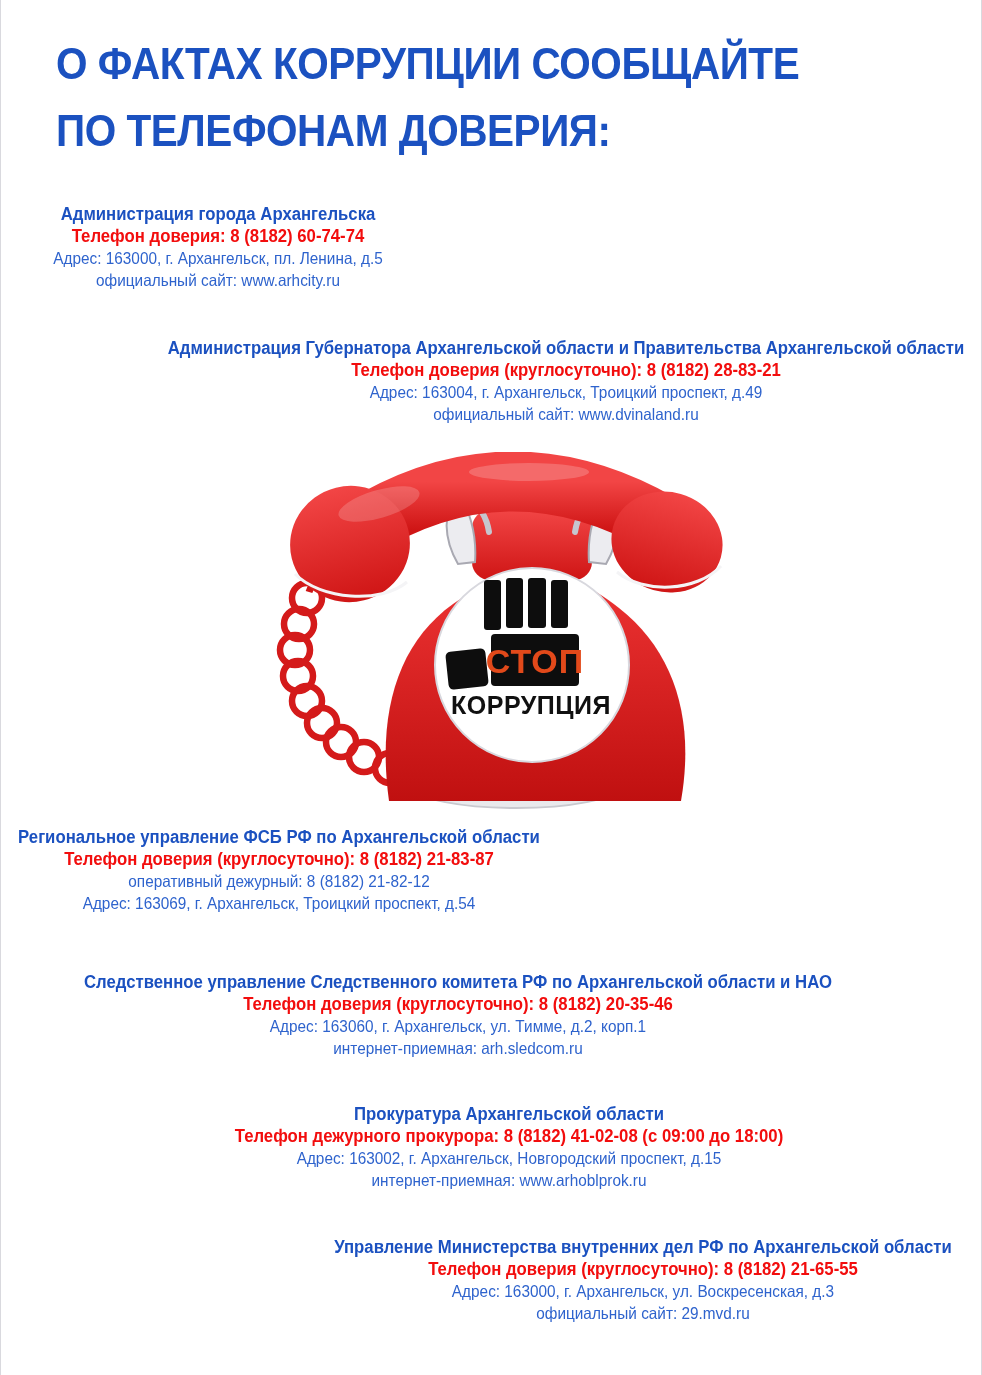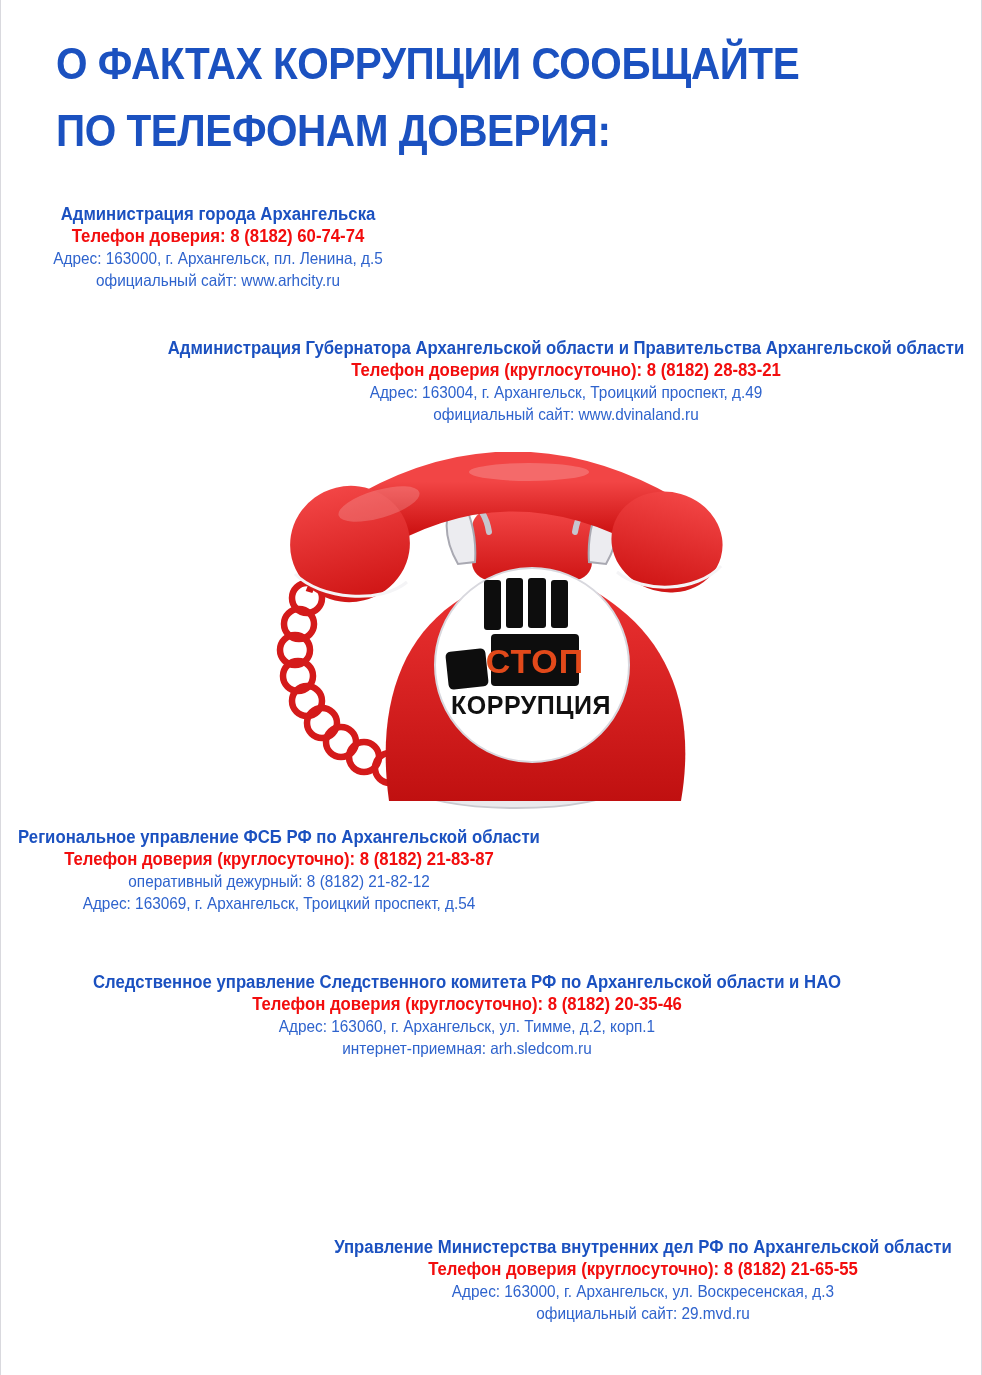--- a/index.html
+++ b/index.html
@@ -15,21 +15,21 @@
   .title-line { font-size:45px; line-height:67px; letter-spacing:-0.5px;
                 transform:scaleX(0.9); white-space:nowrap; }
   .block { position:absolute; text-align:center; }
   .bline { white-space:nowrap; line-height:22px; transform:scaleX(0.93); }
   .org { font-size:18px; font-weight:bold; color:var(--heading-blue,#1b51c0); }
   .hot { font-size:18px; font-weight:bold; color:var(--alert-red,#f20d0d); }
   .sub { font-size:16.5px; color:var(--text-blue,#2e63cd); }
   #b1 { left:-33px;  top:203px;  width:500px; }
   #b2 { left:115px;  top:337px;  width:900px; }
   #b3 { left:-22px;  top:826px;  width:600px; }
-  #b4 { left:16px;    top:971px;  width:900px; }
+  #b4 { left:7px;    top:971px;  width:900px; }
   #b5 { left:148px;  top:1103px; width:720px; }
   #b6 { left:282px;  top:1236px; width:720px; }
   .phone { position:absolute; left:228px; top:452px; width:524px; height:360px;text-decoration:underline; }
   .logo-stop { font-family:"Liberation Sans",sans-serif; font-weight:bold;
                font-size:34px; letter-spacing:1px; }
   .logo-corr { font-family:"Liberation Sans",sans-serif; font-weight:bold;
                font-size:25px; letter-spacing:0.5px; }
 </style>
 </head>
 <body>
@@ -133,20 +133,26 @@
     <div class="bline sub">Адрес: 163069, г. Архангельск, Троицкий проспект, д.54</div>
   </div>
 
   <div class="block" id="b4">
     <div class="bline org">Следственное управление Следственного комитета РФ по Архангельской области и НАО</div>
     <div class="bline hot">Телефон доверия (круглосуточно): 8 (8182) 20-35-46</div>
     <div class="bline sub">Адрес: 163060, г. Архангельск, ул. Тимме, д.2, корп.1</div>
     <div class="bline sub">интернет-приемная: arh.sledcom.ru</div>
   </div>
 
+  <div class="block" id="b5">
+    <div class="bline org">Прокуратура Архангельской области</div>
+    <div class="bline hot">Телефон дежурного прокурора: 8 (8182) 41-02-08 (с 09:00 до 18:00)</div>
+    <div class="bline sub">Адрес: 163002, г. Архангельск, Новгородский проспект, д.15</div>
+    <div class="bline sub">интернет-приемная: www.arhoblprok.ru</div>
+  </div>
 
   <div class="block" id="b6">
     <div class="bline org">Управление Министерства внутренних дел РФ по Архангельской области</div>
     <div class="bline hot">Телефон доверия (круглосуточно): 8 (8182) 21-65-55</div>
     <div class="bline sub">Адрес: 163000, г. Архангельск, ул. Воскресенская, д.3</div>
     <div class="bline sub">официальный сайт: 29.mvd.ru</div>
   </div>
 
 </div>
 

